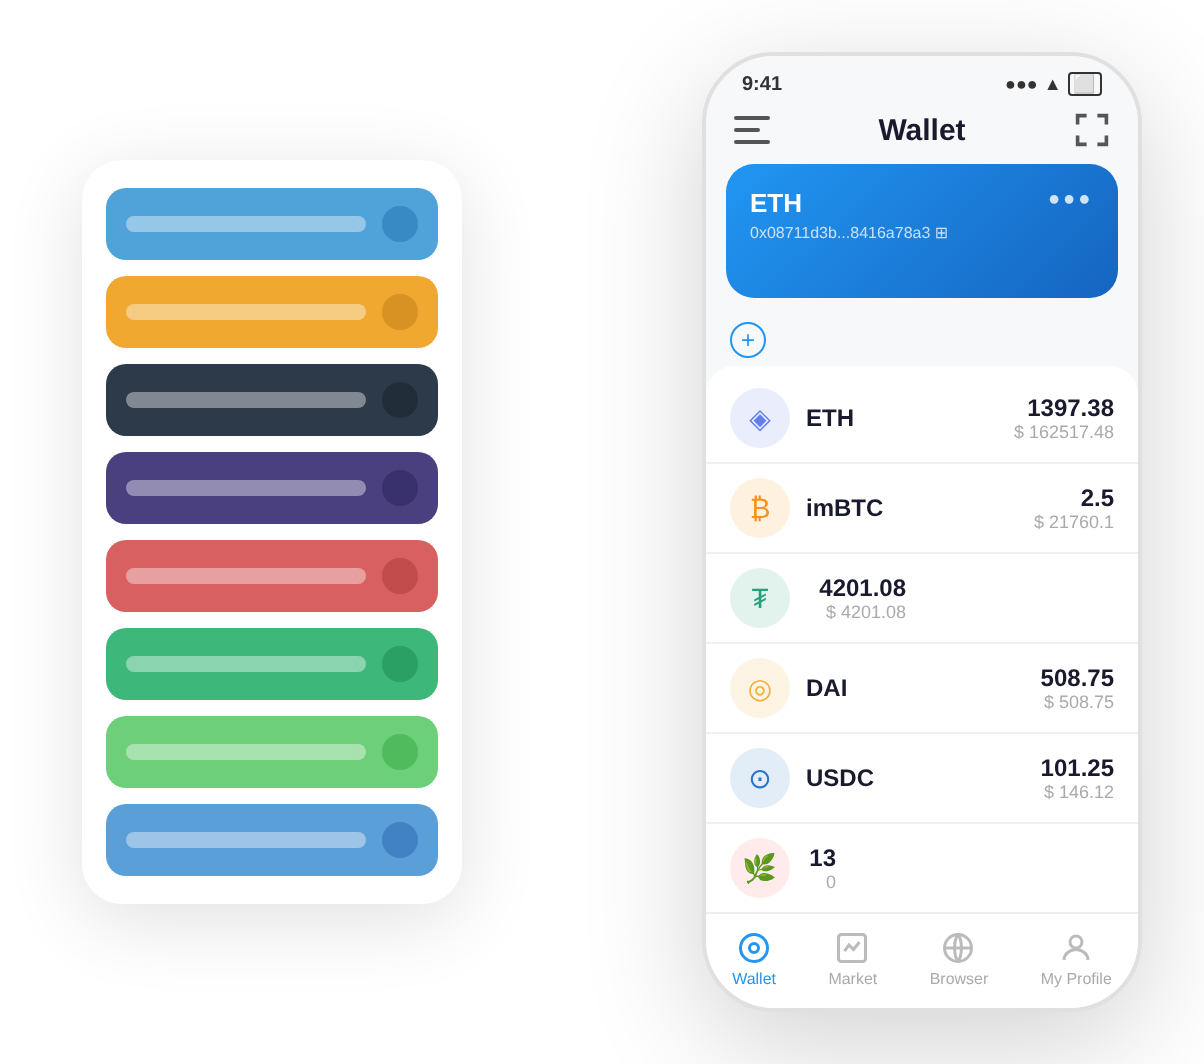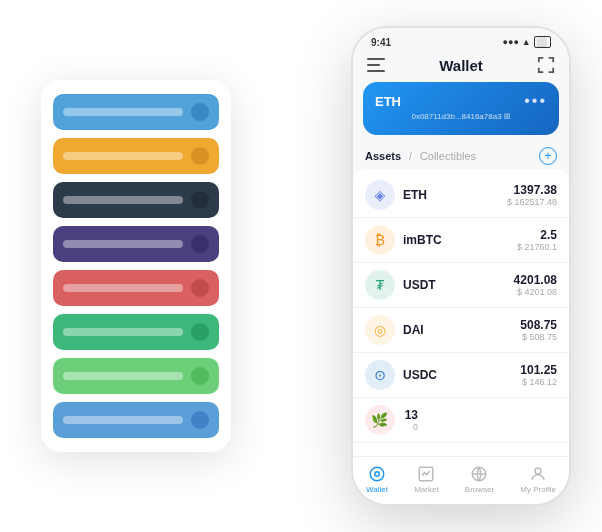--- a/index.html
+++ b/index.html
@@ -167,22 +167,21 @@
 
     .eth-dots {
       font-size: 16px;
       letter-spacing: 2px;
       color: rgba(255,255,255,0.8);
     }
 
     .eth-address {
       font-size: 8px;
       color: rgba(255,255,255,0.75);
-      margin-bottom: 4px;
-      text-align: center;
+      margin-bottom: 18px;
     }
 
     .eth-balance {
       font-size: 20px;
       font-weight: 700;
       text-align: right;
     }
 
     .eth-balance-symbol {
       font-size: 12px;
@@ -394,25 +393,20 @@
 
     <div class="eth-card">
       <div class="eth-card-header">
         <span class="eth-label">ETH</span>
         <span class="eth-dots">•••</span>
       </div>
       <div class="eth-address">0x08711d3b...8416a78a3 ⊞</div>
     </div>
 
     <div class="assets-tabs">
-      <div class="tabs-left">
-        <span class="tab-label">Assets</span>
-        <span class="tab-divider">/</span>
-        <span class="tab-label-inactive">Collectibles</span>
-      </div>
       <div class="add-btn">+</div>
     </div>
 
     <div class="asset-list">
 
       <div class="asset-item">
         <div class="asset-icon asset-icon-eth">◈</div>
         <span class="asset-name">ETH</span>
         <div class="asset-amounts">
           <div class="asset-amount">1397.38</div>
@@ -424,21 +418,20 @@
         <div class="asset-icon asset-icon-imbtc">₿</div>
         <span class="asset-name">imBTC</span>
         <div class="asset-amounts">
           <div class="asset-amount">2.5</div>
           <div class="asset-usd">$ 21760.1</div>
         </div>
       </div>
 
       <div class="asset-item">
         <div class="asset-icon asset-icon-usdt">₮</div>
-        <span class="asset-name">USDT</span>
         <div class="asset-amounts">
           <div class="asset-amount">4201.08</div>
           <div class="asset-usd">$ 4201.08</div>
         </div>
       </div>
 
       <div class="asset-item">
         <div class="asset-icon asset-icon-dai">◎</div>
         <span class="asset-name">DAI</span>
         <div class="asset-amounts">

